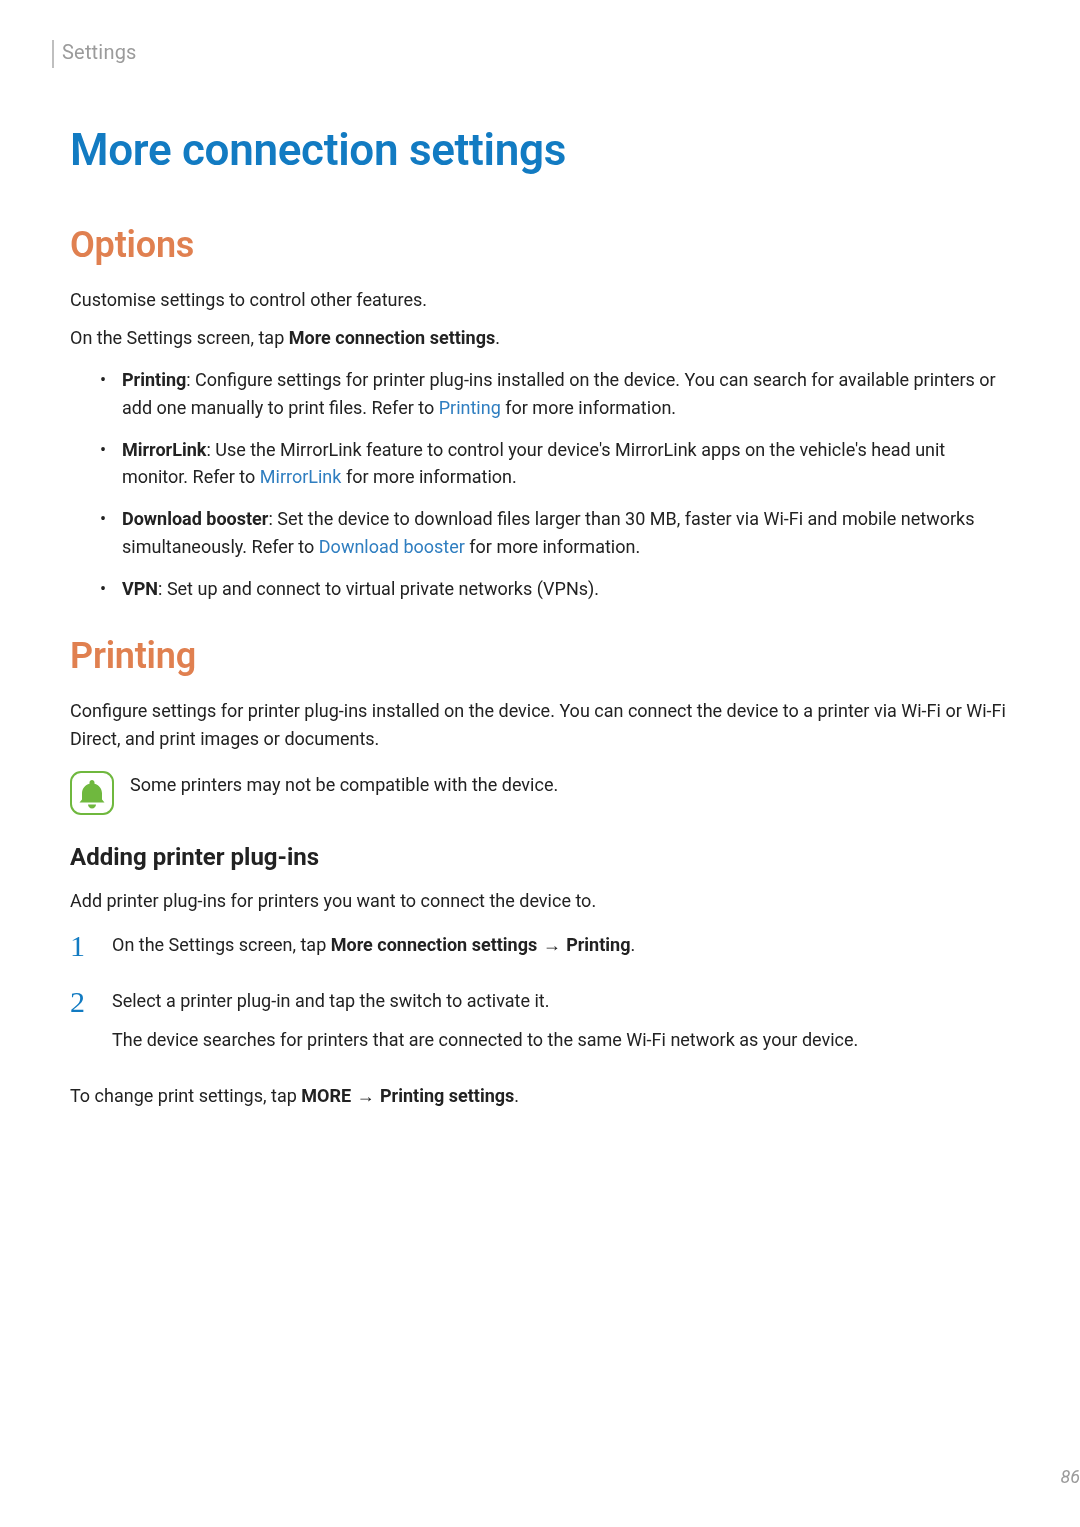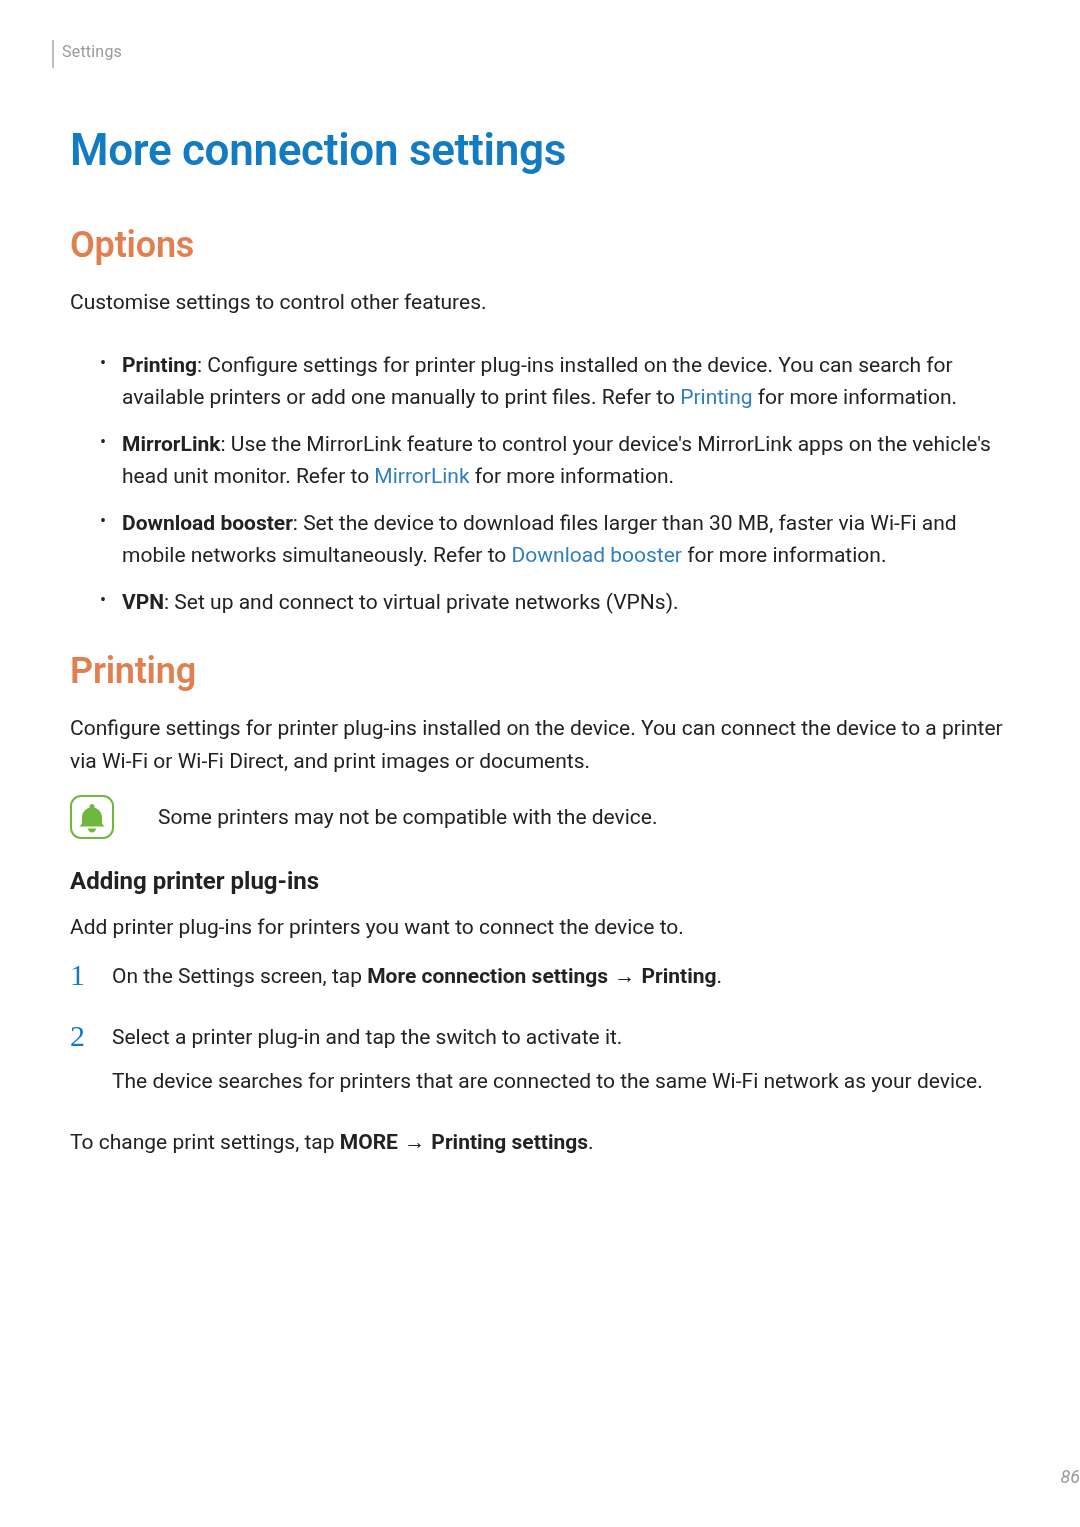--- a/index.html
+++ b/index.html
@@ -8,21 +8,21 @@
     width: 1080px;
     height: 1527px;
     font-family: -apple-system, "Segoe UI", Roboto, "Helvetica Neue", Arial, sans-serif;
     color: #222;
     position: relative;
   }
   .page {
     padding: 40px 70px 0 70px;
   }
   .page-header {
-    font-size: 16px;
+    font-size: 20px;
     color: #9b9b9b;
     font-weight: 400;
     letter-spacing: 0.2px;
     padding-left: 8px;
     border-left: 2px solid #bfbfbf;
     height: 28px;
     line-height: 24px;
     margin-left: -18px;
     margin-bottom: 56px;
   }
@@ -34,50 +34,50 @@
     letter-spacing: -0.3px;
   }
   h2.subhead {
     font-size: 36px;
     color: #e08050;
     font-weight: 600;
     margin-bottom: 20px;
     letter-spacing: -0.2px;
   }
   p.body, li, .step-body {
-    font-size: 21px;
+    font-size: 18px;
     line-height: 1.55;
     color: #222;
     font-weight: 400;
   }
   p.body { margin-bottom: 10px; }
   .bold { font-weight: 700; }
   .link { color: #2f7ec0; }
   ul.bullet {
     list-style: none;
-    margin: 30px 0 30px 30px;
+    margin: 14px 0 30px 30px;
   }
   ul.bullet li {
     position: relative;
     padding-left: 22px;
     margin-bottom: 14px;
   }
   ul.bullet li::before {
     content: "•";
     position: absolute;
     left: 0;
     top: 0;
     font-size: 18px;
     color: #222;
   }
   .section-gap { margin-top: 32px; }
   .note-row {
     display: flex;
-    align-items: center;
-    gap: 44px;
+    align-items: flex-start;
+    gap: 16px;
     margin: 18px 0 28px 0;
   }
   .note-icon {
     width: 44px;
     height: 44px;
     flex: 0 0 44px;
   }
   .note-icon svg { display: block; }
   h3.minor {
     font-size: 24px;
@@ -123,20 +123,23 @@
   <div class="page-header">
     <span>Settings</span>
   </div>
 
   <h1 class="title">More connection settings</h1>
 
   <h2 class="subhead">Options</h2>
 
   <p class="body">Customise settings to control other features.</p>
 
+  <p class="body">
+    <span>On the Settings screen, tap </span><span class="bold">More connection settings</span><span>.</span>
+  </p>
 
   <ul class="bullet">
     <li>
       <span class="bold">Printing</span><span>: Configure settings for printer plug-ins installed on the device. You can search for available printers or add one manually to print files. Refer to </span><span class="link">Printing</span><span> for more information.</span>
     </li>
     <li>
       <span class="bold">MirrorLink</span><span>: Use the MirrorLink feature to control your device's MirrorLink apps on the vehicle's head unit monitor. Refer to </span><span class="link">MirrorLink</span><span> for more information.</span>
     </li>
     <li>
       <span class="bold">Download booster</span><span>: Set the device to download files larger than 30 MB, faster via Wi-Fi and mobile networks simultaneously. Refer to </span><span class="link">Download booster</span><span> for more information.</span>

